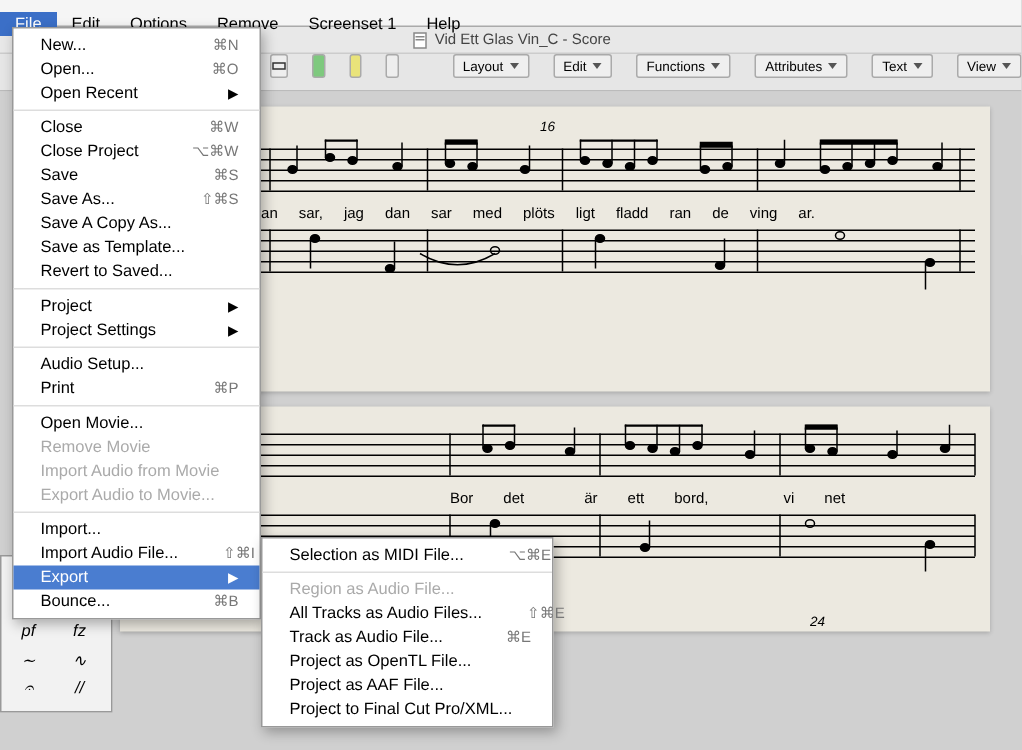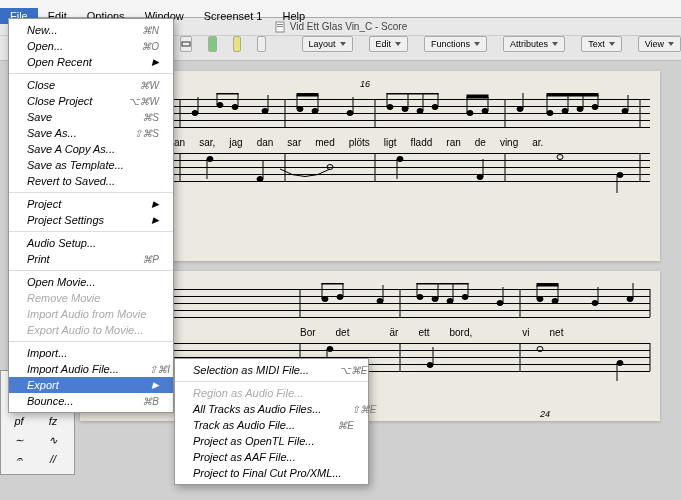--- a/index.html
+++ b/index.html
@@ -25,40 +25,40 @@
 .staff { position:absolute; left:20px; right:10px; height:32px; }
 .staff .line{position:absolute;left:0;right:0;height:1px;background:#000;}
 .lyrics{position:absolute;left:0;right:0;font-size:10px;display:flex;gap:14px;color:#000;}
 .measure-num{position:absolute;font-size:9px;font-style:italic;}
 
 .sidebar-palette{position:absolute;left:0;top:370px;width:75px;background:#f2f2f2;border:1px solid #999;padding:4px;font-size:11px;font-style:italic;}
 .sidebar-palette .row{display:flex;gap:6px;margin-bottom:3px;}
 .sidebar-palette .cell{width:28px;height:16px;display:flex;align-items:center;justify-content:center;border:1px solid transparent;}
 
 .menu { position: absolute; background: #fff; border: 1px solid #999; box-shadow: 2px 3px 8px rgba(0,0,0,0.3); font-size: 11px; padding: 3px 0; z-index: 100; }
-.menu-item { display: flex; justify-content: space-between; align-items: center; padding: 2px 14px 2px 18px; white-space: nowrap; cursor: default; font-style: italic; }
+.menu-item { display: flex; justify-content: space-between; align-items: center; padding: 2px 14px 2px 18px; white-space: nowrap; cursor: default; }
 .menu-item.highlighted { background: #4a7dd0; color: #fff; }
 .menu-item.disabled { color: #aaa; }
 .menu-item .shortcut { color: #777; font-size: 10px; margin-left: 30px; }
 .menu-sep { height: 1px; background: #ddd; margin: 3px 0; }
 .submenu-arrow { margin-left: 20px; font-size: 9px; }
 
 #file-menu { left: 8px; top: 18px; width: 166px; }
 #export-menu { left: 174px; top: 358px; width: 195px; }
 
 svg.mini-notes{position:absolute;}
 </style>
 </head>
 <body>
 
 <div class="menubar">
   <div class="menubar-item active">File</div>
   <div class="menubar-item">Edit</div>
   <div class="menubar-item">Options</div>
-  <div class="menubar-item">Window</div>
+  <div class="menubar-item">Remove</div>
   <div class="menubar-item">Screenset 1</div>
   <div class="menubar-item">Help</div>
 </div>
 
 <div class="titlebar">
   <svg width="12" height="12">
       <rect x="2" y="1" width="8" height="10" fill="#fff" stroke="#888"></rect>
       <rect x="3" y="3" width="6" height="1" fill="#888"></rect>
       <rect x="3" y="5" width="6" height="1" fill="#888"></rect>
     </svg>

